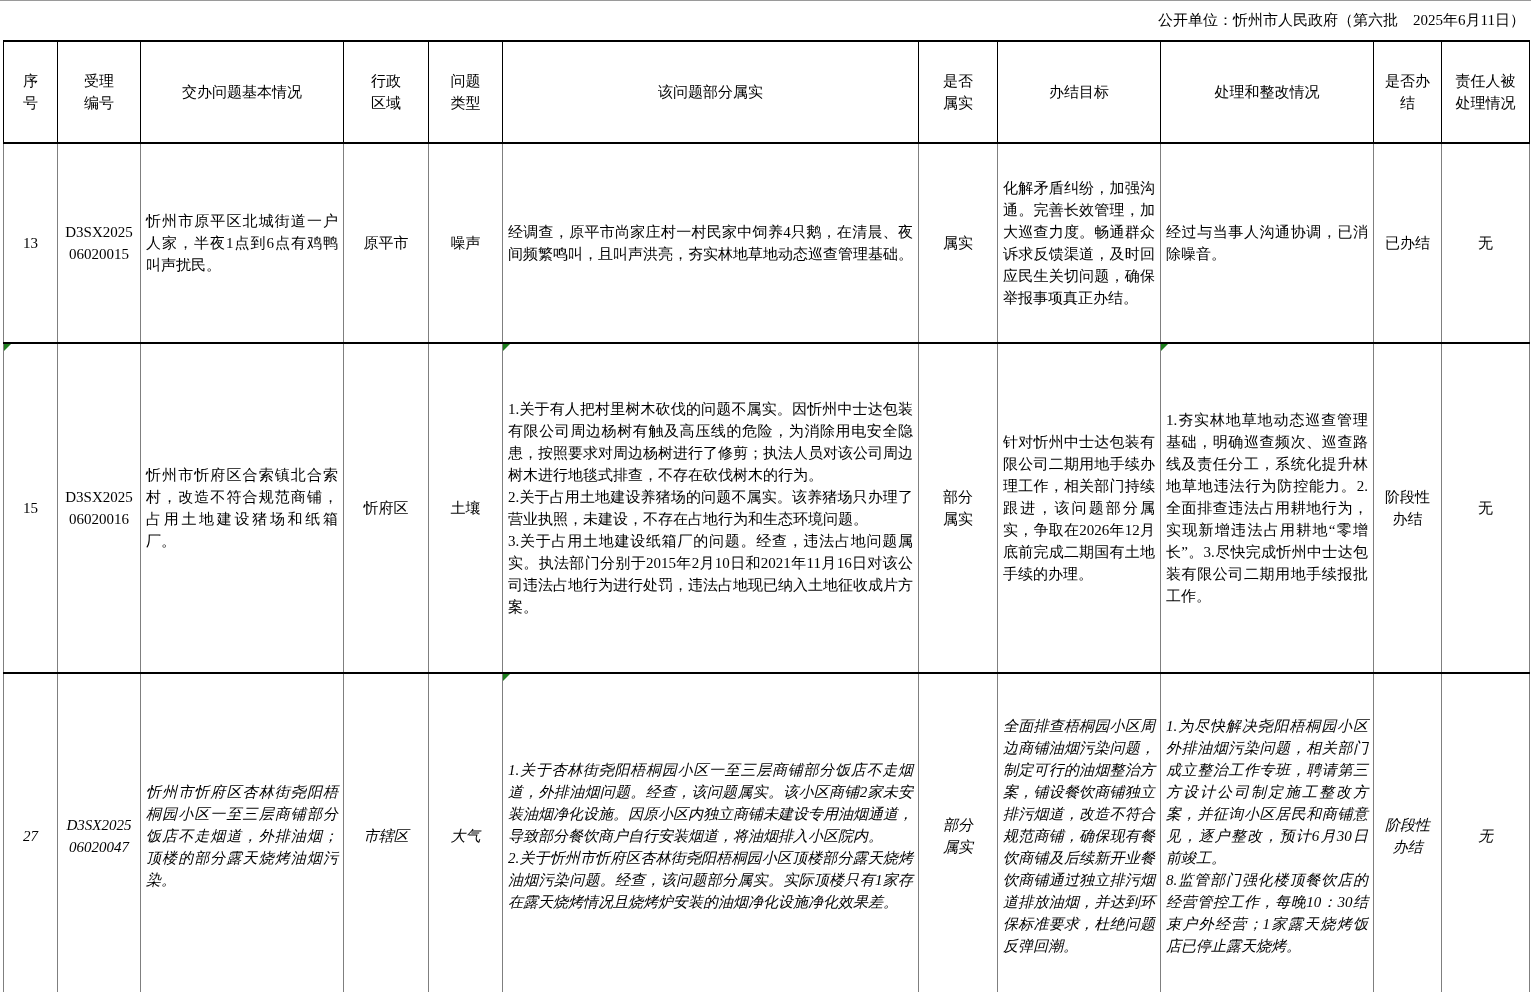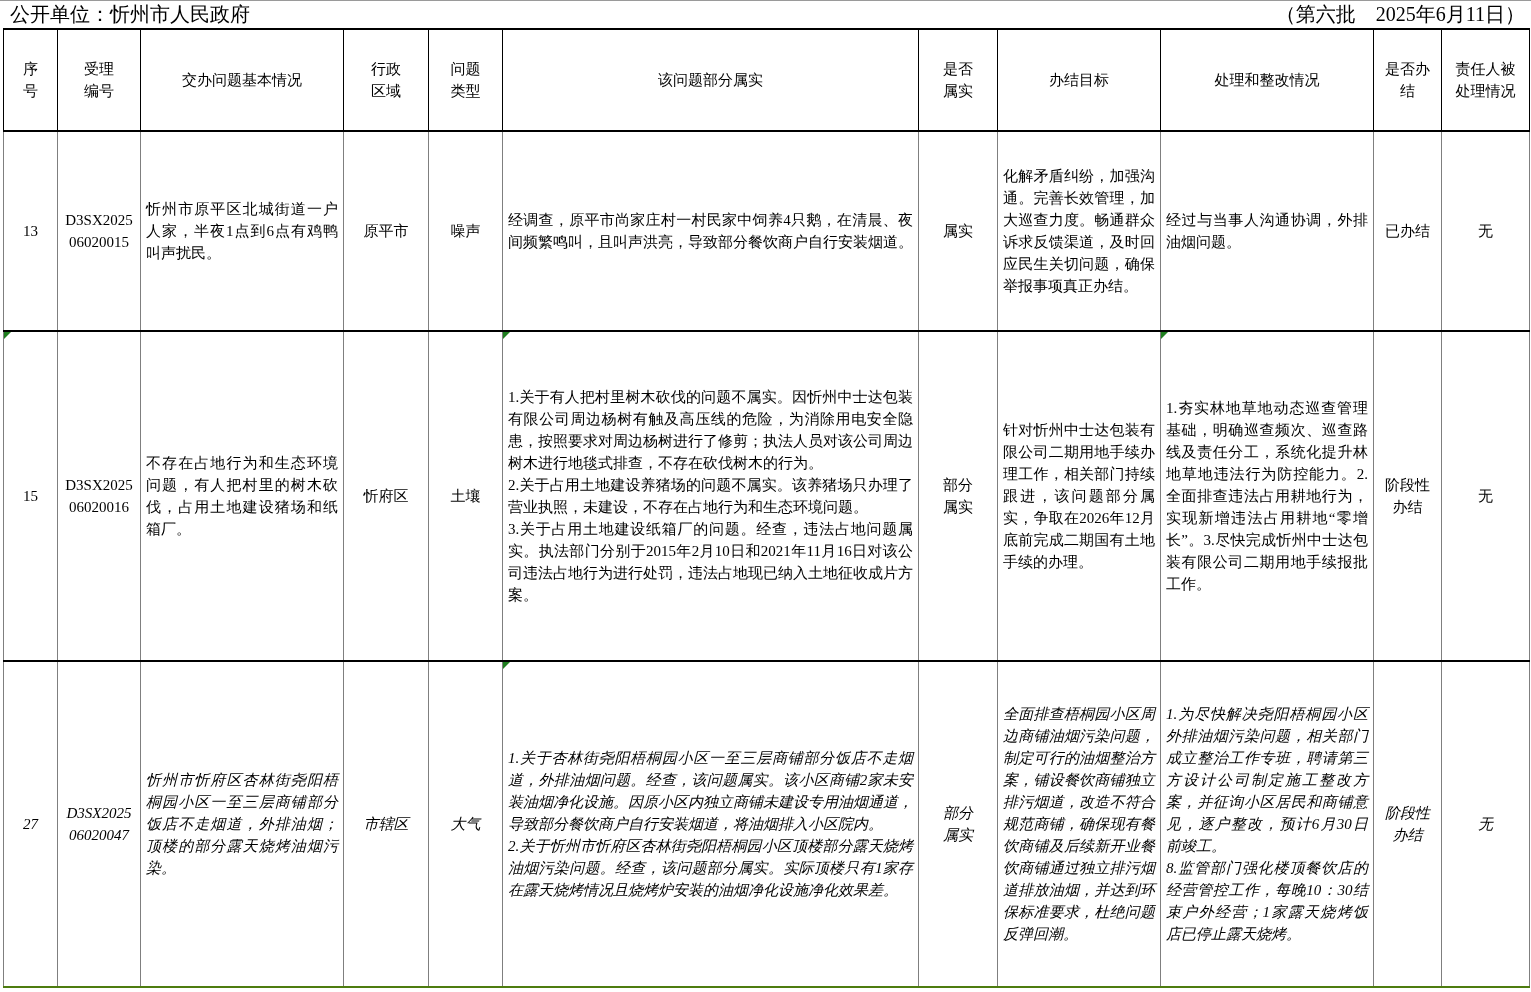--- a/index.html
+++ b/index.html
@@ -3,23 +3,23 @@
 <meta charset="utf-8">
 <style>
   html,body{margin:0;padding:0;background:#ffffff;}
   body{
     width:1531px;height:992px;
     font-family:"Liberation Serif","DejaVu Serif",serif;
     color:#000;overflow:hidden;
   }
   .sheet{position:relative;width:1531px;height:992px;border-top:1px solid #9a9a9a;}
   .titlebar{
-    box-sizing:border-box;margin-left:3px;width:1526px;height:27px;
-    display:flex;justify-content:space-between;align-items:center;
-    padding:0 4px 0 7px;font-size:20px;
+    box-sizing:border-box;margin-left:3px;width:1526px;height:39px;
+    display:flex;justify-content:flex-end;align-items:center;
+    padding:0 4px 0 7px;font-size:15px;
   }
   .titlebar span{white-space:pre;}
   table{
     border-collapse:collapse;table-layout:fixed;
     margin-left:3px;width:1526px;
   }
   th,td{
     box-sizing:border-box;
     font-weight:normal;
     font-size:15px;line-height:22px;
@@ -96,33 +96,33 @@
 处理情况</th>
     </tr>
 
     <tr style="height:200px">
       <td class="center">13</td>
       <td class="center">D3SX2025
 06020015</td>
       <td class="text">忻州市原平区北城街道一户人家，半夜1点到6点有鸡鸭叫声扰民。</td>
       <td class="center">原平市</td>
       <td class="center">噪声</td>
-      <td class="text">经调查，原平市尚家庄村一村民家中饲养4只鹅，在清晨、夜间频繁鸣叫，且叫声洪亮，导致部分餐饮商户自行安装烟道。</td>
+      <td class="text">经调查，原平市尚家庄村一村民家中饲养4只鹅，在清晨、夜间频繁鸣叫，且叫声洪亮，夯实林地草地动态巡查管理基础。</td>
       <td class="center">属实</td>
       <td class="text">化解矛盾纠纷，加强沟通。完善长效管理，加大巡查力度。畅通群众诉求反馈渠道，及时回应民生关切问题，确保举报事项真正办结。</td>
-      <td class="text">经过与当事人沟通协调，外排油烟问题。</td>
+      <td class="text">经过与当事人沟通协调，已消除噪音。</td>
       <td class="center">已办结</td>
       <td class="center">无</td>
     </tr>
 
     <tr style="height:330px">
       <td class="center"><i class="marker"></i><span>15</span></td>
       <td class="center">D3SX2025
 06020016</td>
-      <td class="text">不存在占地行为和生态环境问题，有人把村里的树木砍伐，占用土地建设猪场和纸箱厂。</td>
+      <td class="text">忻州市忻府区合索镇北合索村，改造不符合规范商铺，占用土地建设猪场和纸箱厂。</td>
       <td class="center">忻府区</td>
       <td class="center">土壤</td>
       <td class="text"><i class="marker"></i><span>1.关于有人把村里树木砍伐的问题不属实。因忻州中士达包装有限公司周边杨树有触及高压线的危险，为消除用电安全隐患，按照要求对周边杨树进行了修剪；执法人员对该公司周边树木进行地毯式排查，不存在砍伐树木的行为。
 2.关于占用土地建设养猪场的问题不属实。该养猪场只办理了营业执照，未建设，不存在占地行为和生态环境问题。
 3.关于占用土地建设纸箱厂的问题。经查，违法占地问题属实。执法部门分别于2015年2月10日和2021年11月16日对该公司违法占地行为进行处罚，违法占地现已纳入土地征收成片方案。</span></td>
       <td class="center">部分
 属实</td>
       <td class="text">针对忻州中士达包装有限公司二期用地手续办理工作，相关部门持续跟进，该问题部分属实，争取在2026年12月底前完成二期国有土地手续的办理。</td>
       <td class="text"><i class="marker"></i><span>1.夯实林地草地动态巡查管理基础，明确巡查频次、巡查路线及责任分工，系统化提升林地草地违法行为防控能力。2.全面排查违法占用耕地行为，实现新增违法占用耕地“零增长”。3.尽快完成忻州中士达包装有限公司二期用地手续报批工作。</span></td>
       <td class="center">阶段性

